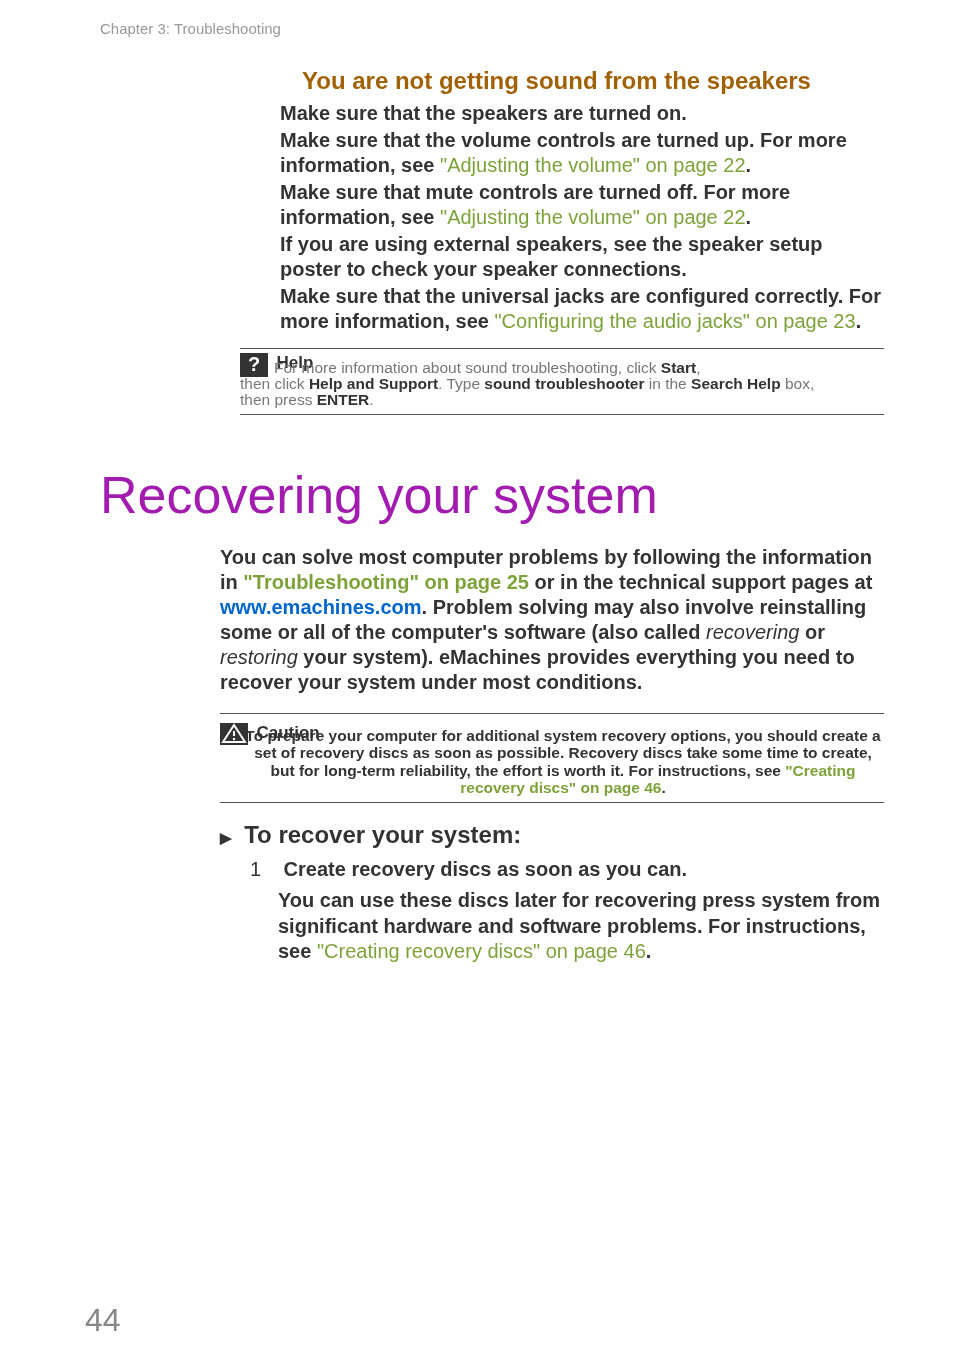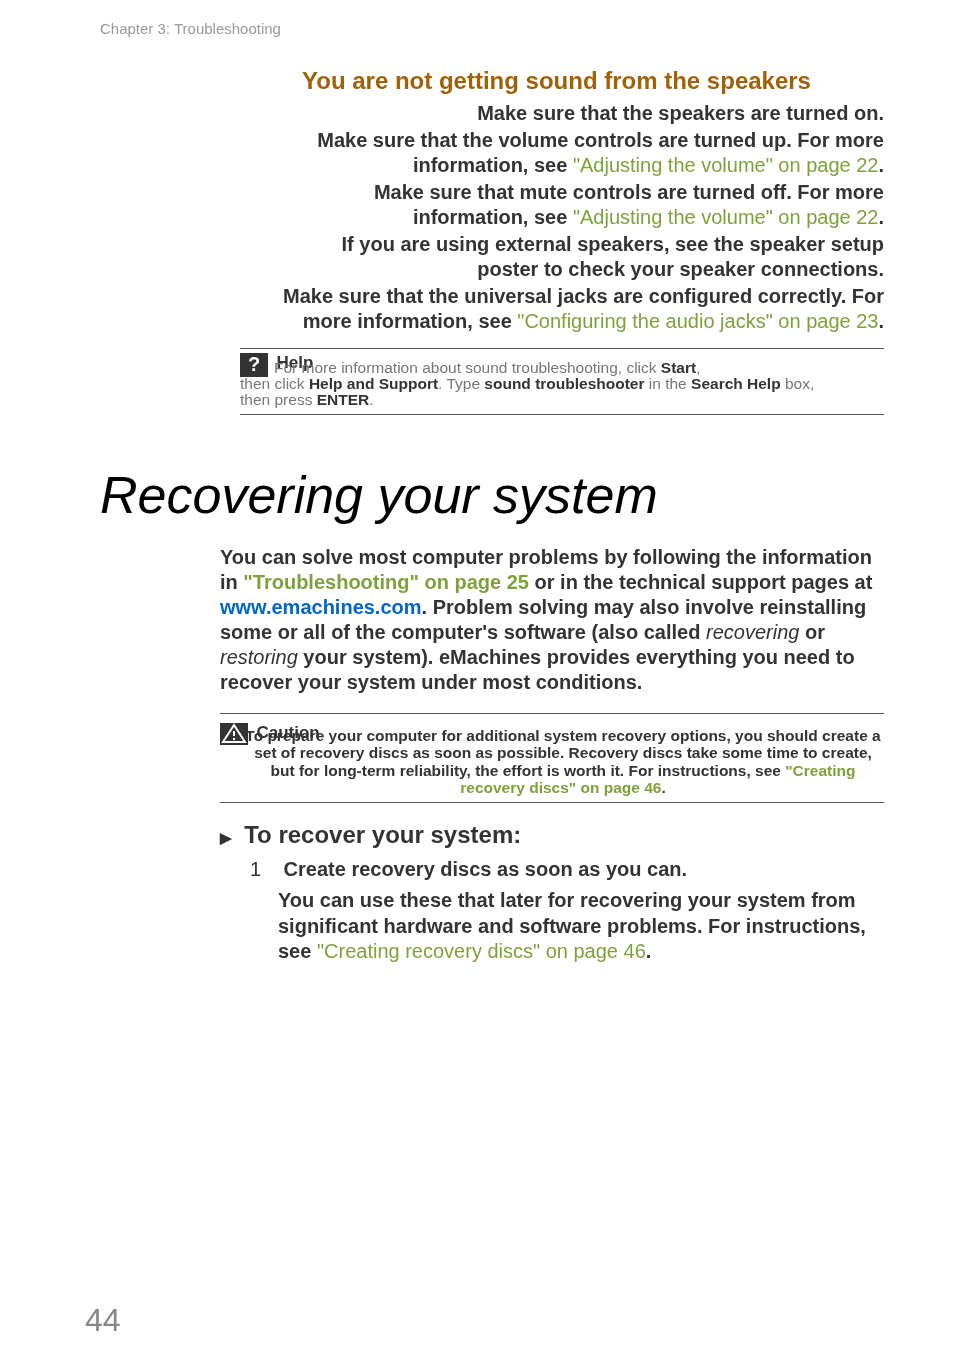--- a/index.html
+++ b/index.html
@@ -41,21 +41,20 @@
       color: #a16207;
       margin-bottom: 6px;
       margin-left: 22px;
     }
     .bullet-line {
       font-size: 20px;
       font-weight: 700;
       color: #333;
       margin-top: 2px;
       line-height: 1.25;
-      text-align: right;
     }
     .link-green {
       color: #7da239;
       font-weight: 400;
     }
     .help-box {
       border-top: 1.5px solid #555;
       border-bottom: 1.5px solid #555;
       margin-top: 14px;
       padding: 4px 0 6px 0;
@@ -87,24 +86,23 @@
       line-height: 1.15;
       margin-top: -2px;
     }
     .help-text .dark {
       color: #333;
       font-weight: 700;
     }
     .big-heading {
       font-size: 52px;
       font-weight: 400;
-      color: #000000;
+      color: #a21caf;
       margin-top: 50px;
       margin-bottom: 20px;
-      font-style: italic;
     }
     .main-text {
       margin-left: 120px;
       font-size: 20px;
       font-weight: 700;
       color: #333;
       line-height: 1.25;
     }
     .main-text .link-green {
       font-weight: 700;
@@ -266,18 +264,18 @@
   <div class="proc-title">
     <span>To recover your system:</span>
   </div>
 
   <div class="num-step">
     <span class="num">1</span>
     <span>Create recovery discs as soon as you can.</span>
   </div>
 
   <div class="step-body">
-    <span>You can use these that later for recovering your system from significant hardware and software problems. For instructions, see </span><span class="link-green">"Creating recovery discs" on page 46</span><span>.</span>
+    <span>You can use these discs later for recovering press system from significant hardware and software problems. For instructions, see </span><span class="link-green">"Creating recovery discs" on page 46</span><span>.</span>
   </div>
 
 </div>
 
 <div class="page-number">44</div>
 
 </body></html>

